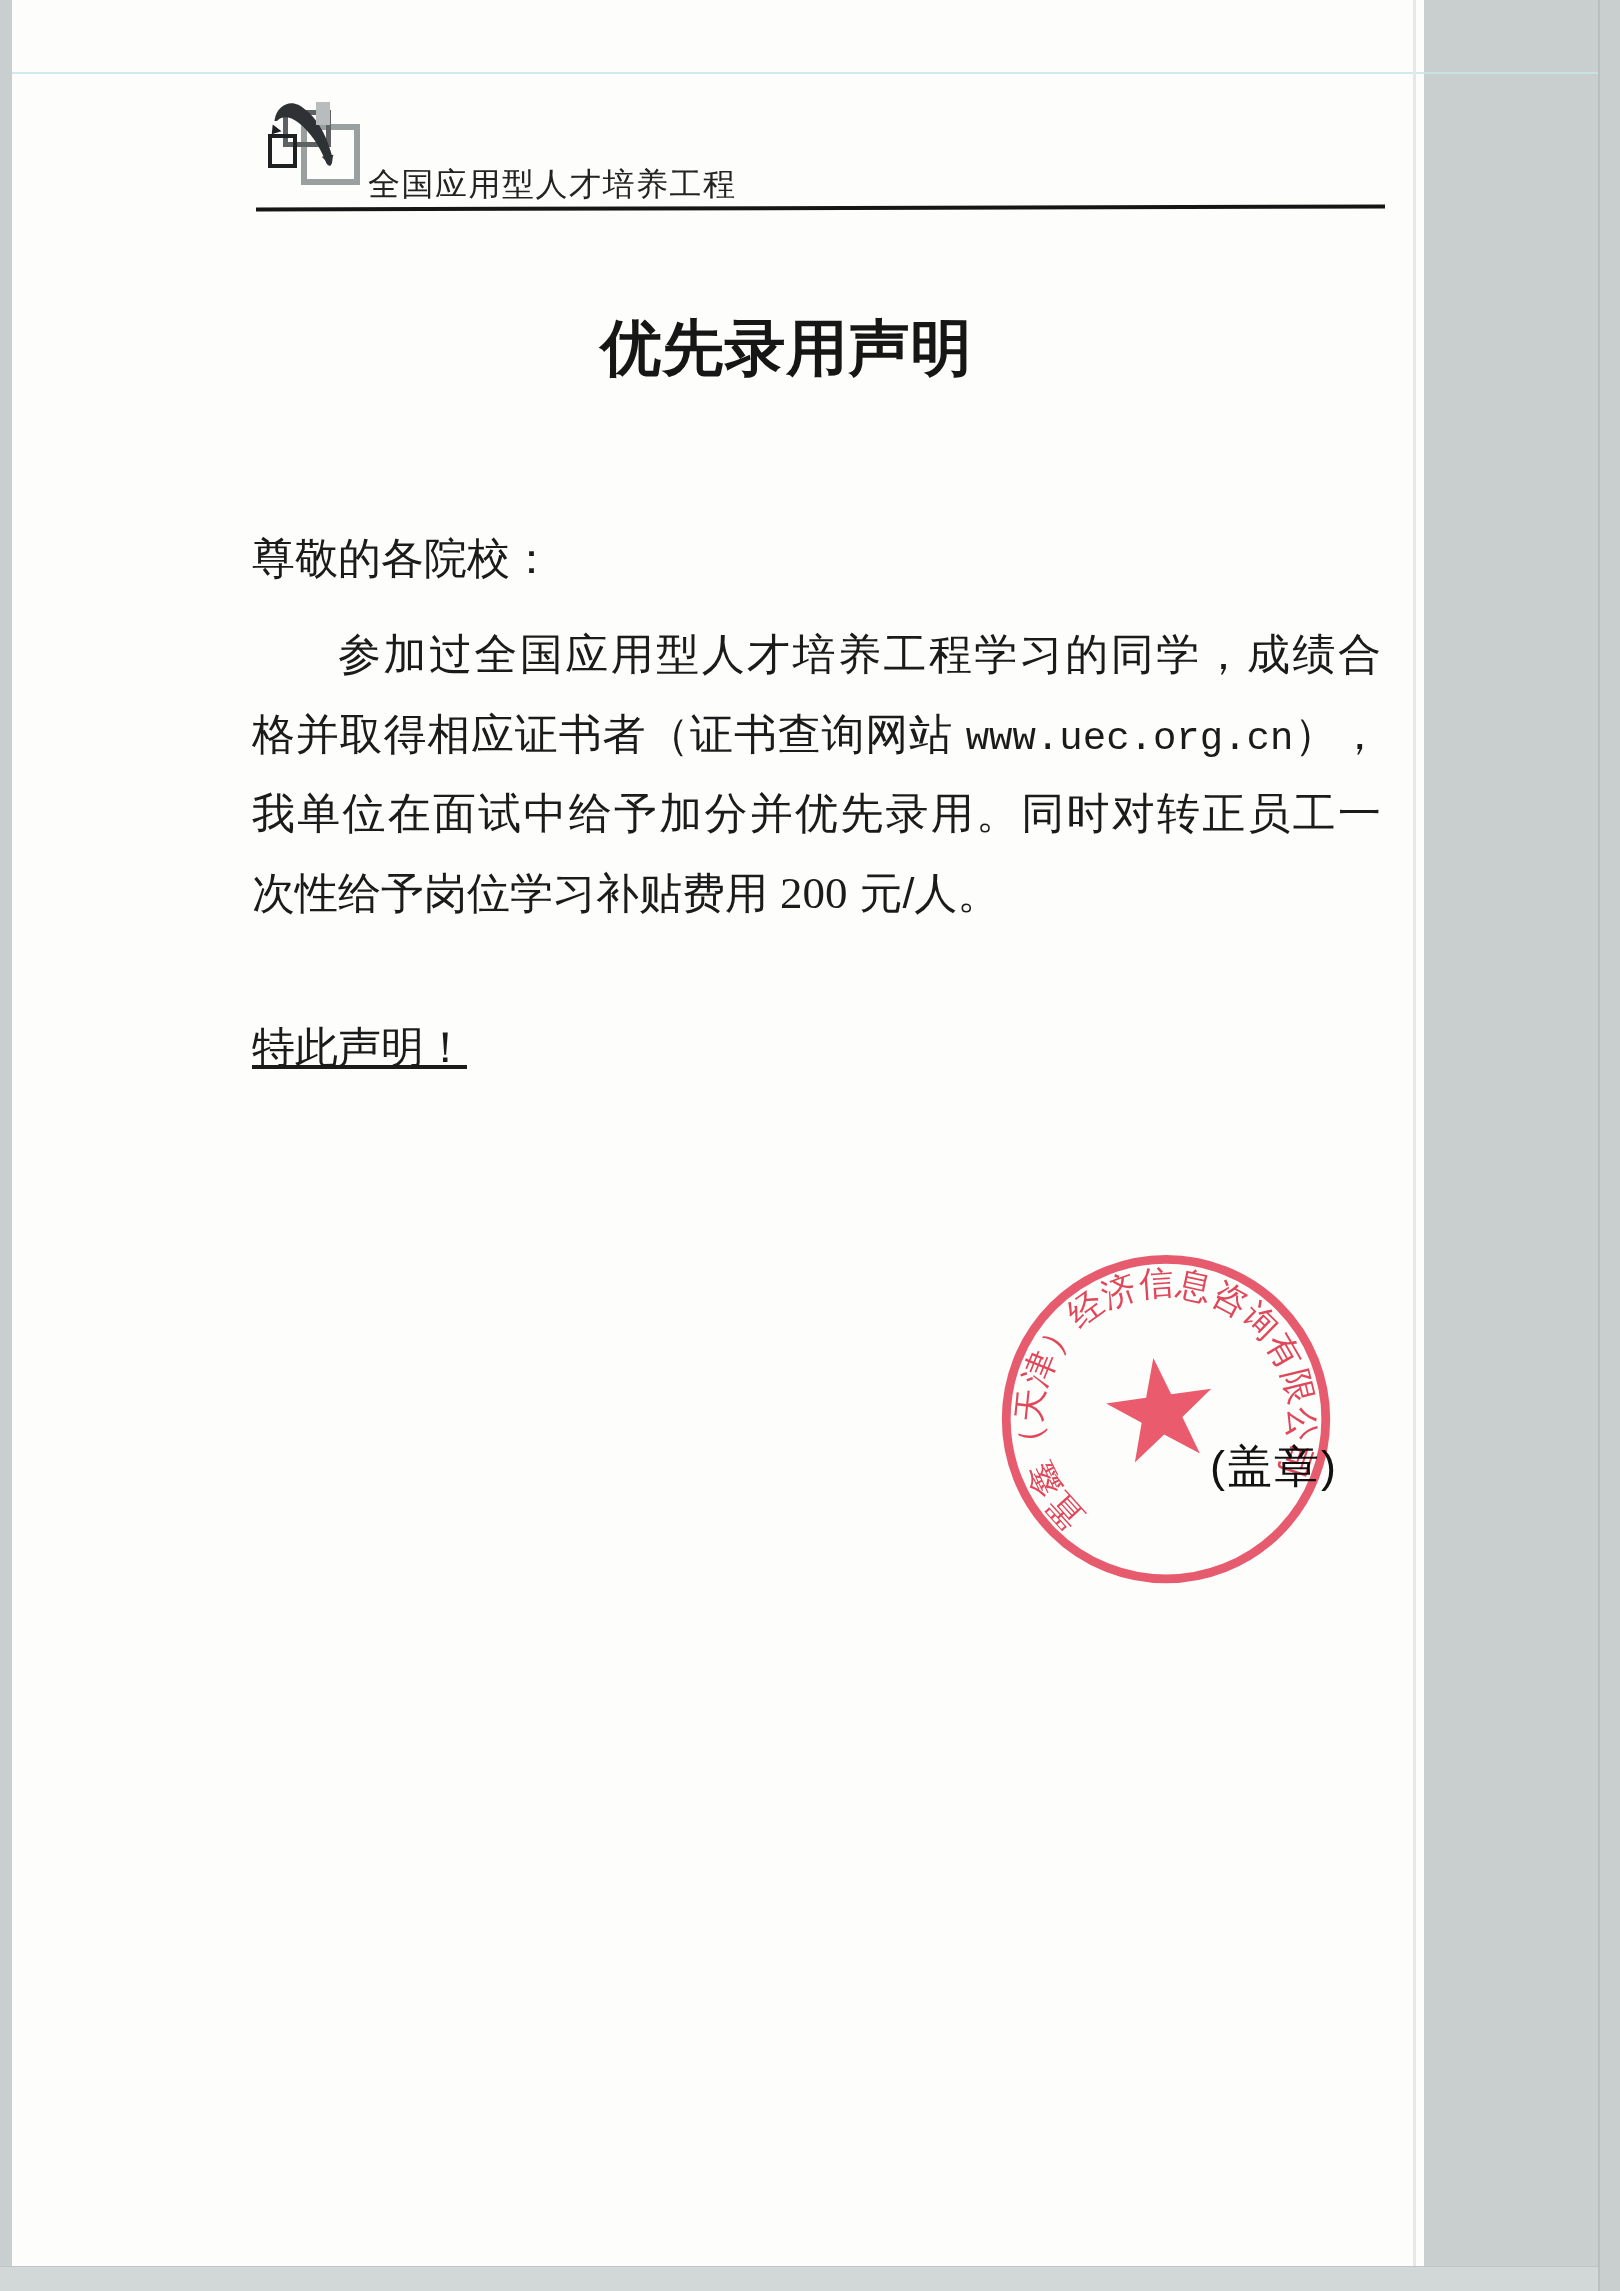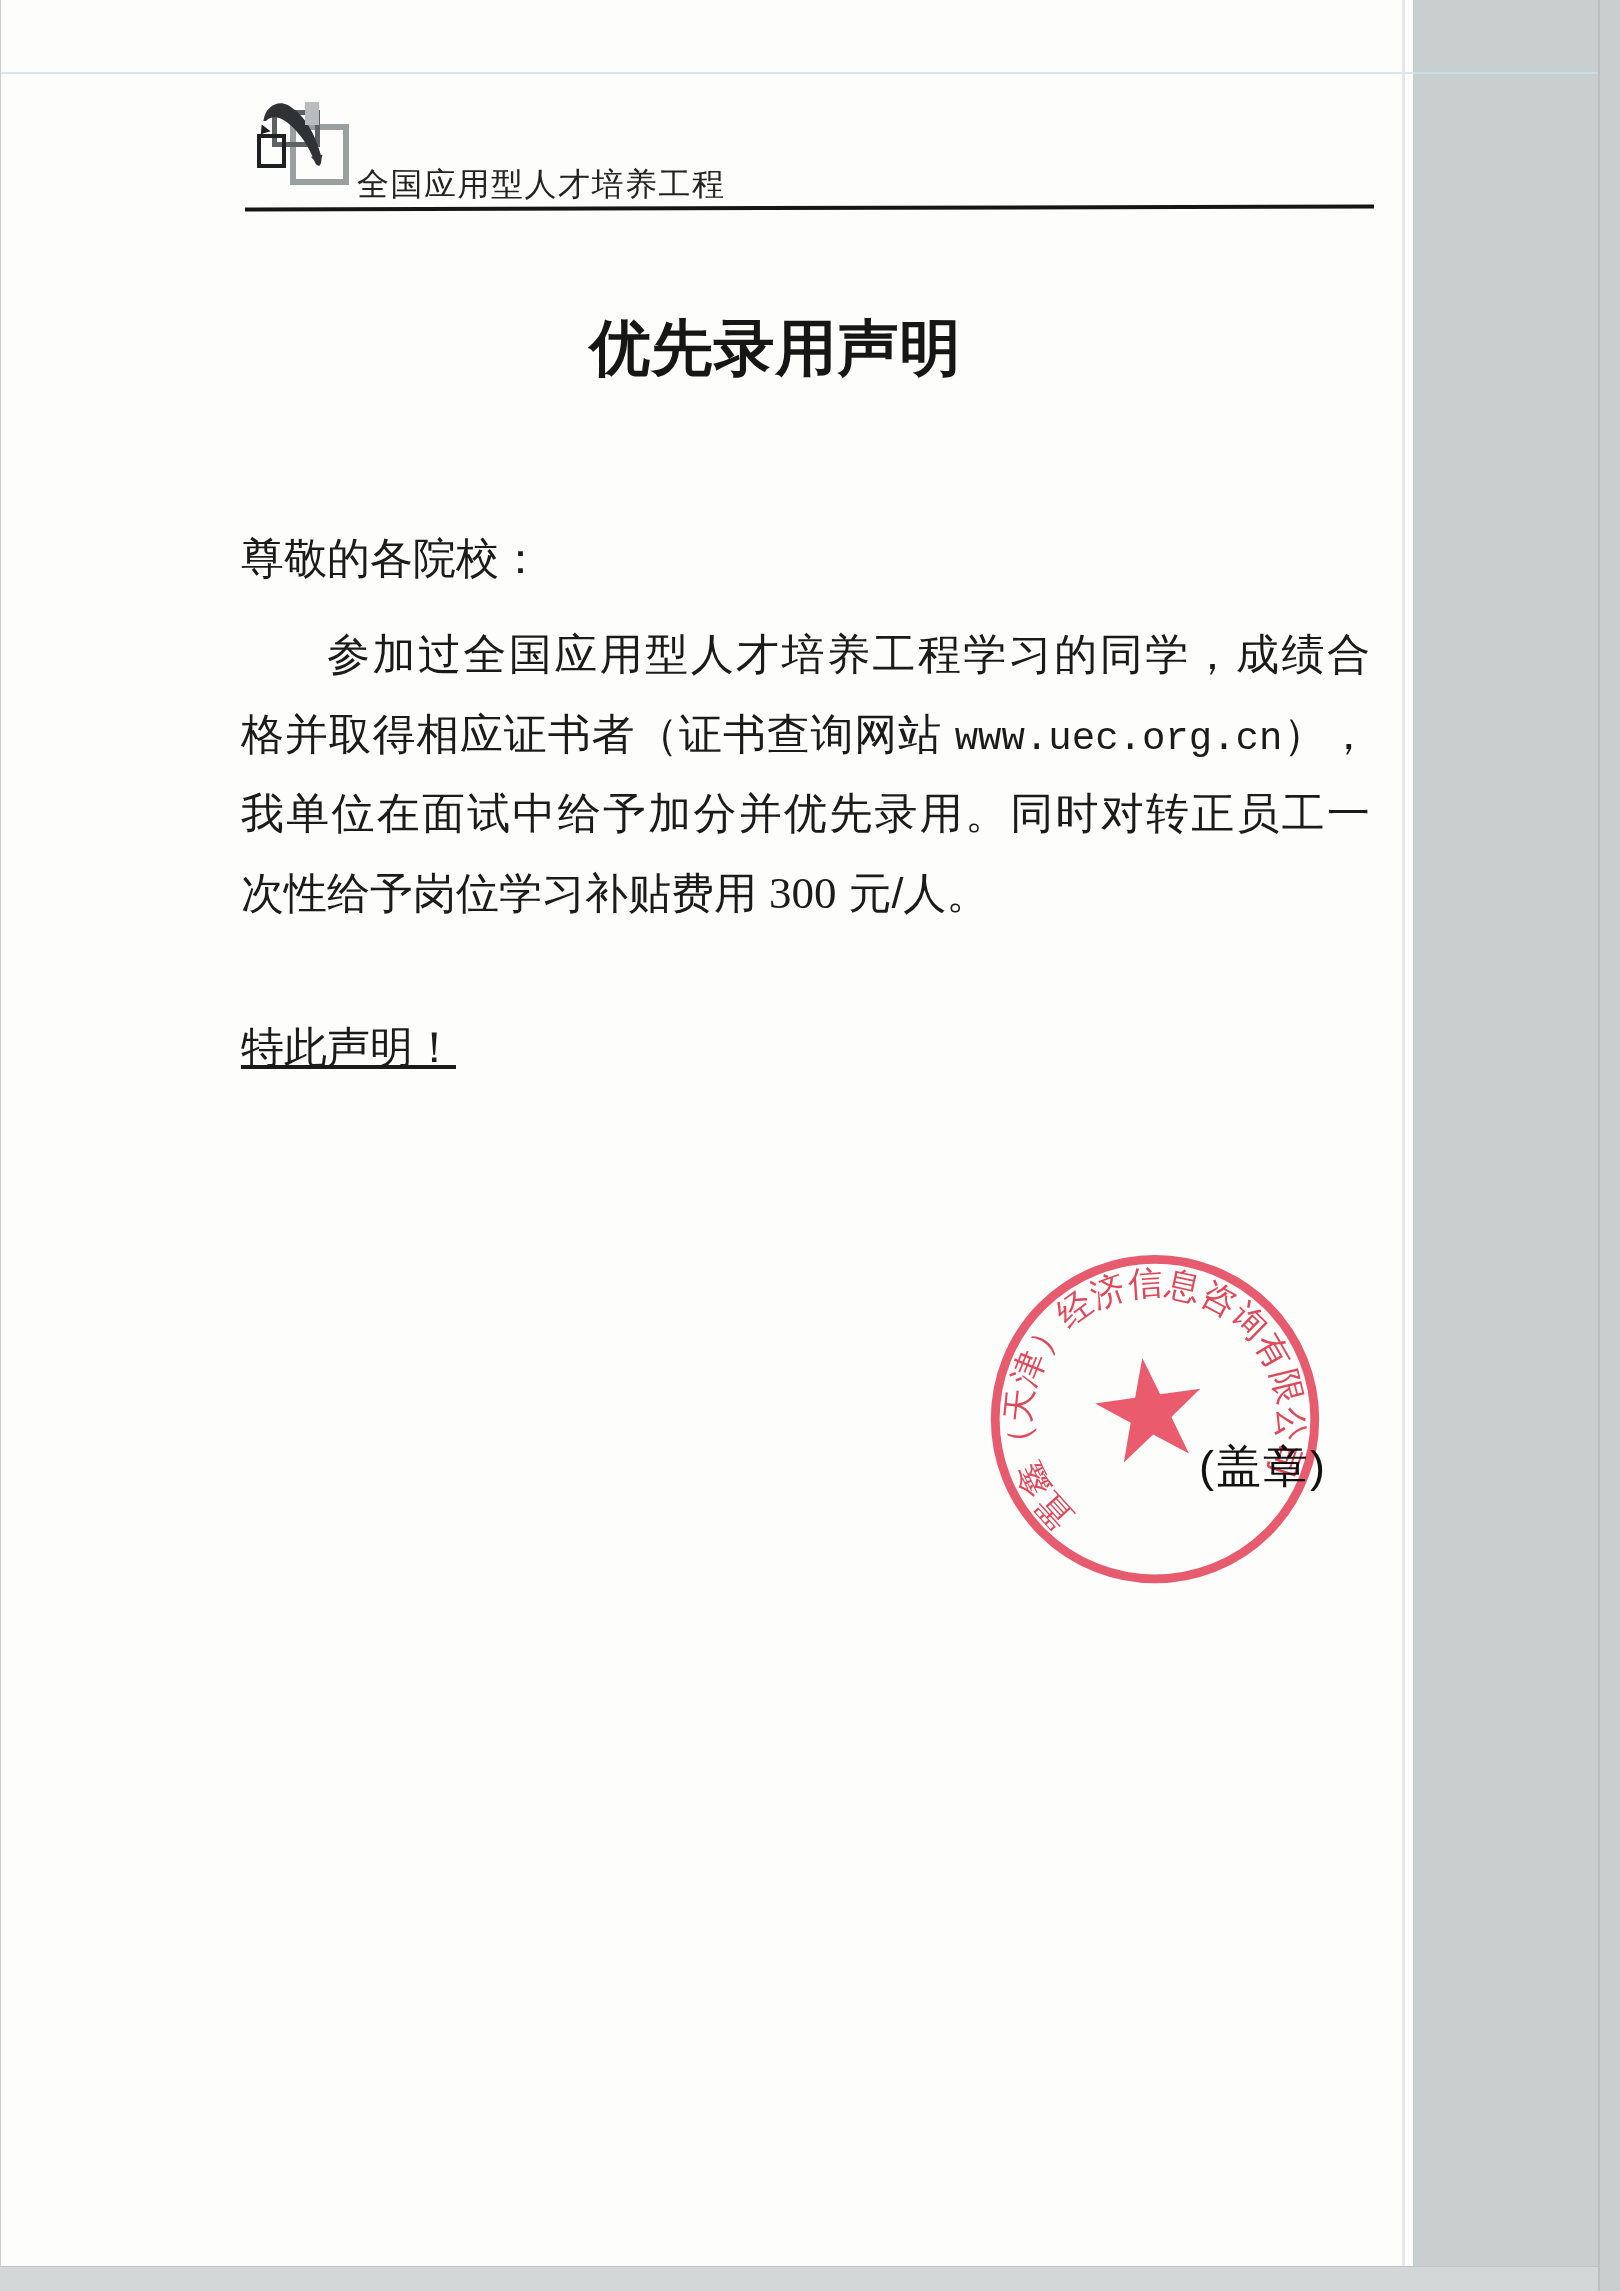--- a/index.html
+++ b/index.html
@@ -3,21 +3,21 @@
 <meta charset="utf-8">
 <style>
   html,body{margin:0;padding:0;}
   body{
     width:1620px;height:2292px;position:relative;overflow:hidden;
     background:#c9cfcf;
     font-family:"Liberation Sans",sans-serif;
     -webkit-font-smoothing:antialiased;
   }
   .page{
-    position:absolute;left:1px;top:0;width:1412px;height:2266px;
+    position:absolute;left:12px;top:0;width:1412px;height:2266px;
     background:#fdfdfc;
   }
   .scan-top-line{
     position:absolute;left:0;top:72px;width:1598px;height:2px;
     background:#c6e6e9;opacity:.8;
   }
   .page-right-soft{
     position:absolute;top:0;right:7.8px;width:2.9px;height:2266px;background:#e4e8e8;
   }
 
@@ -107,21 +107,21 @@
   <div class="brand">全国应用型人才培养工程</div>
   <div class="header-rule"></div>
 
   <div class="doc-title">优先录用声明</div>
 
   <div class="greeting">尊敬的各院校：</div>
 
   <div class="bline just l1">参加过全国应用型人才培养工程学习的同学，成绩合</div>
   <div class="bline just l2"><span>格并取得相应证书者（证书查询网站 </span><span class="url">www.uec.org.cn</span><span>），</span></div>
   <div class="bline just l3">我单位在面试中给予加分并优先录用。同时对转正员工一</div>
-  <div class="bline l4"><span>次性给予岗位学习补贴费用 </span><span class="num">300</span><span> 元/人。</span></div>
+  <div class="bline l4"><span>次性给予岗位学习补贴费用 </span><span class="num">200</span><span> 元/人。</span></div>
 
   <div class="closing">特此声明！</div>
 
   <div class="seal-note">(盖章)</div>
 
 
   <div class="stamp-wrap">
     <svg width="396" height="396" viewBox="0 0 404 404">
       <circle cx="202" cy="196" r="163" fill="none" stroke="#e5455a" stroke-width="9" opacity="0.88"></circle>
       <polygon opacity="0.9" fill="#e94a5e" points="189.1,133.6 207.3,170.6 248.2,165.0 218.7,193.8 236.6,231.0 200.1,211.8 170.2,240.3 177.2,199.6 140.9,180.1 181.7,174.2"></polygon>

